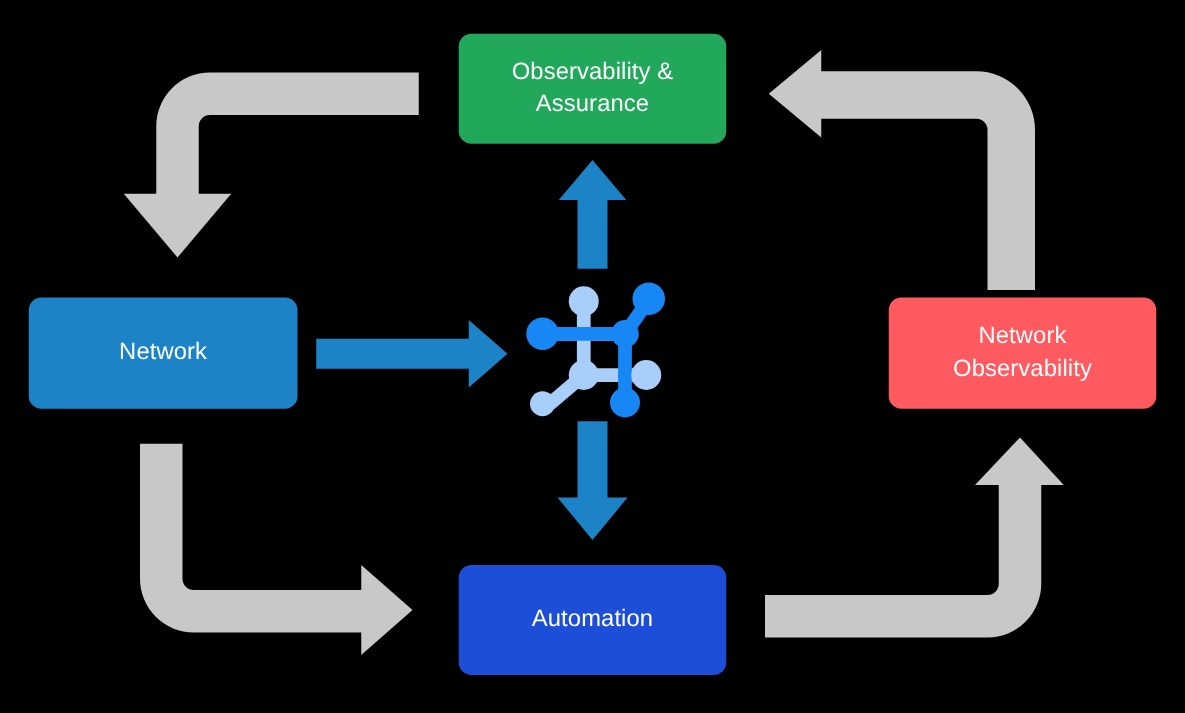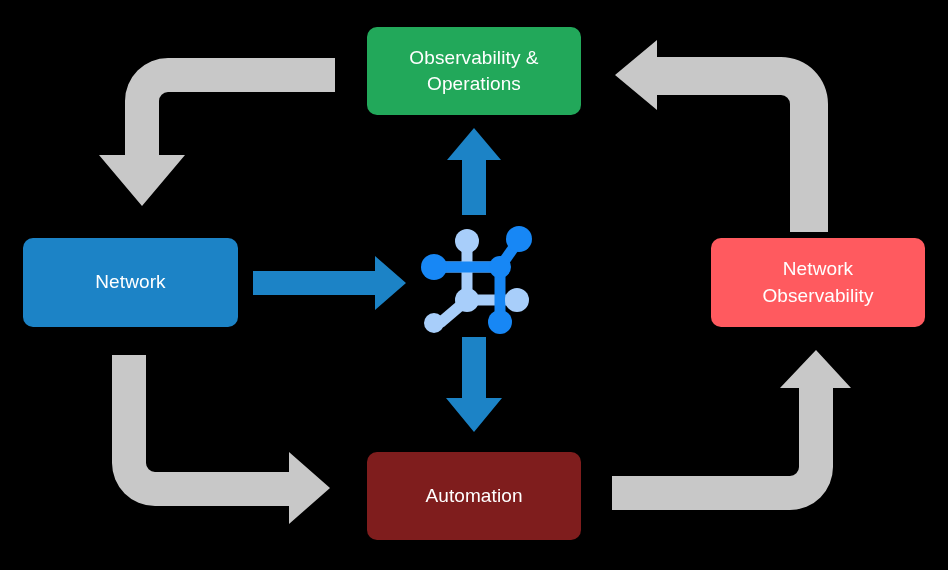--- a/index.html
+++ b/index.html
@@ -166,36 +166,36 @@
       <circle cx="434" cy="267" r="13" fill="#1787F5"></circle>
       <circle cx="519" cy="239" r="13" fill="#1787F5"></circle>
       <circle cx="500" cy="267" r="11" fill="#1787F5"></circle>
       <circle cx="500" cy="322" r="12" fill="#1787F5"></circle>
     </g>
   </svg>
 
   <div class="node-box" id="box-observability" style="background: rgb(34, 168, 90);">
     <div>
       <span class="label-line">Observability &amp;</span>
-      <span class="label-line">Operations</span>
+      <span class="label-line">Assurance</span>
     </div>
   </div>
 
   <div class="node-box" id="box-network-operations" style="background: rgb(28, 131, 198);">
     <div>
       <span class="label-line">Network</span>
     </div>
   </div>
 
   <div class="node-box" id="box-network-infrastructure" style="background: rgb(255, 90, 95);">
     <div>
       <span class="label-line">Network</span>
       <span class="label-line">Observability</span>
     </div>
   </div>
 
-  <div class="node-box" id="box-automation-tooling" style="background: #7f1d1d;">
+  <div class="node-box" id="box-automation-tooling" style="background: #1d4ed8;">
     <div>
       <span class="label-line">Automation</span>
     </div>
   </div>
 
 </div>
 
 </body></html>

